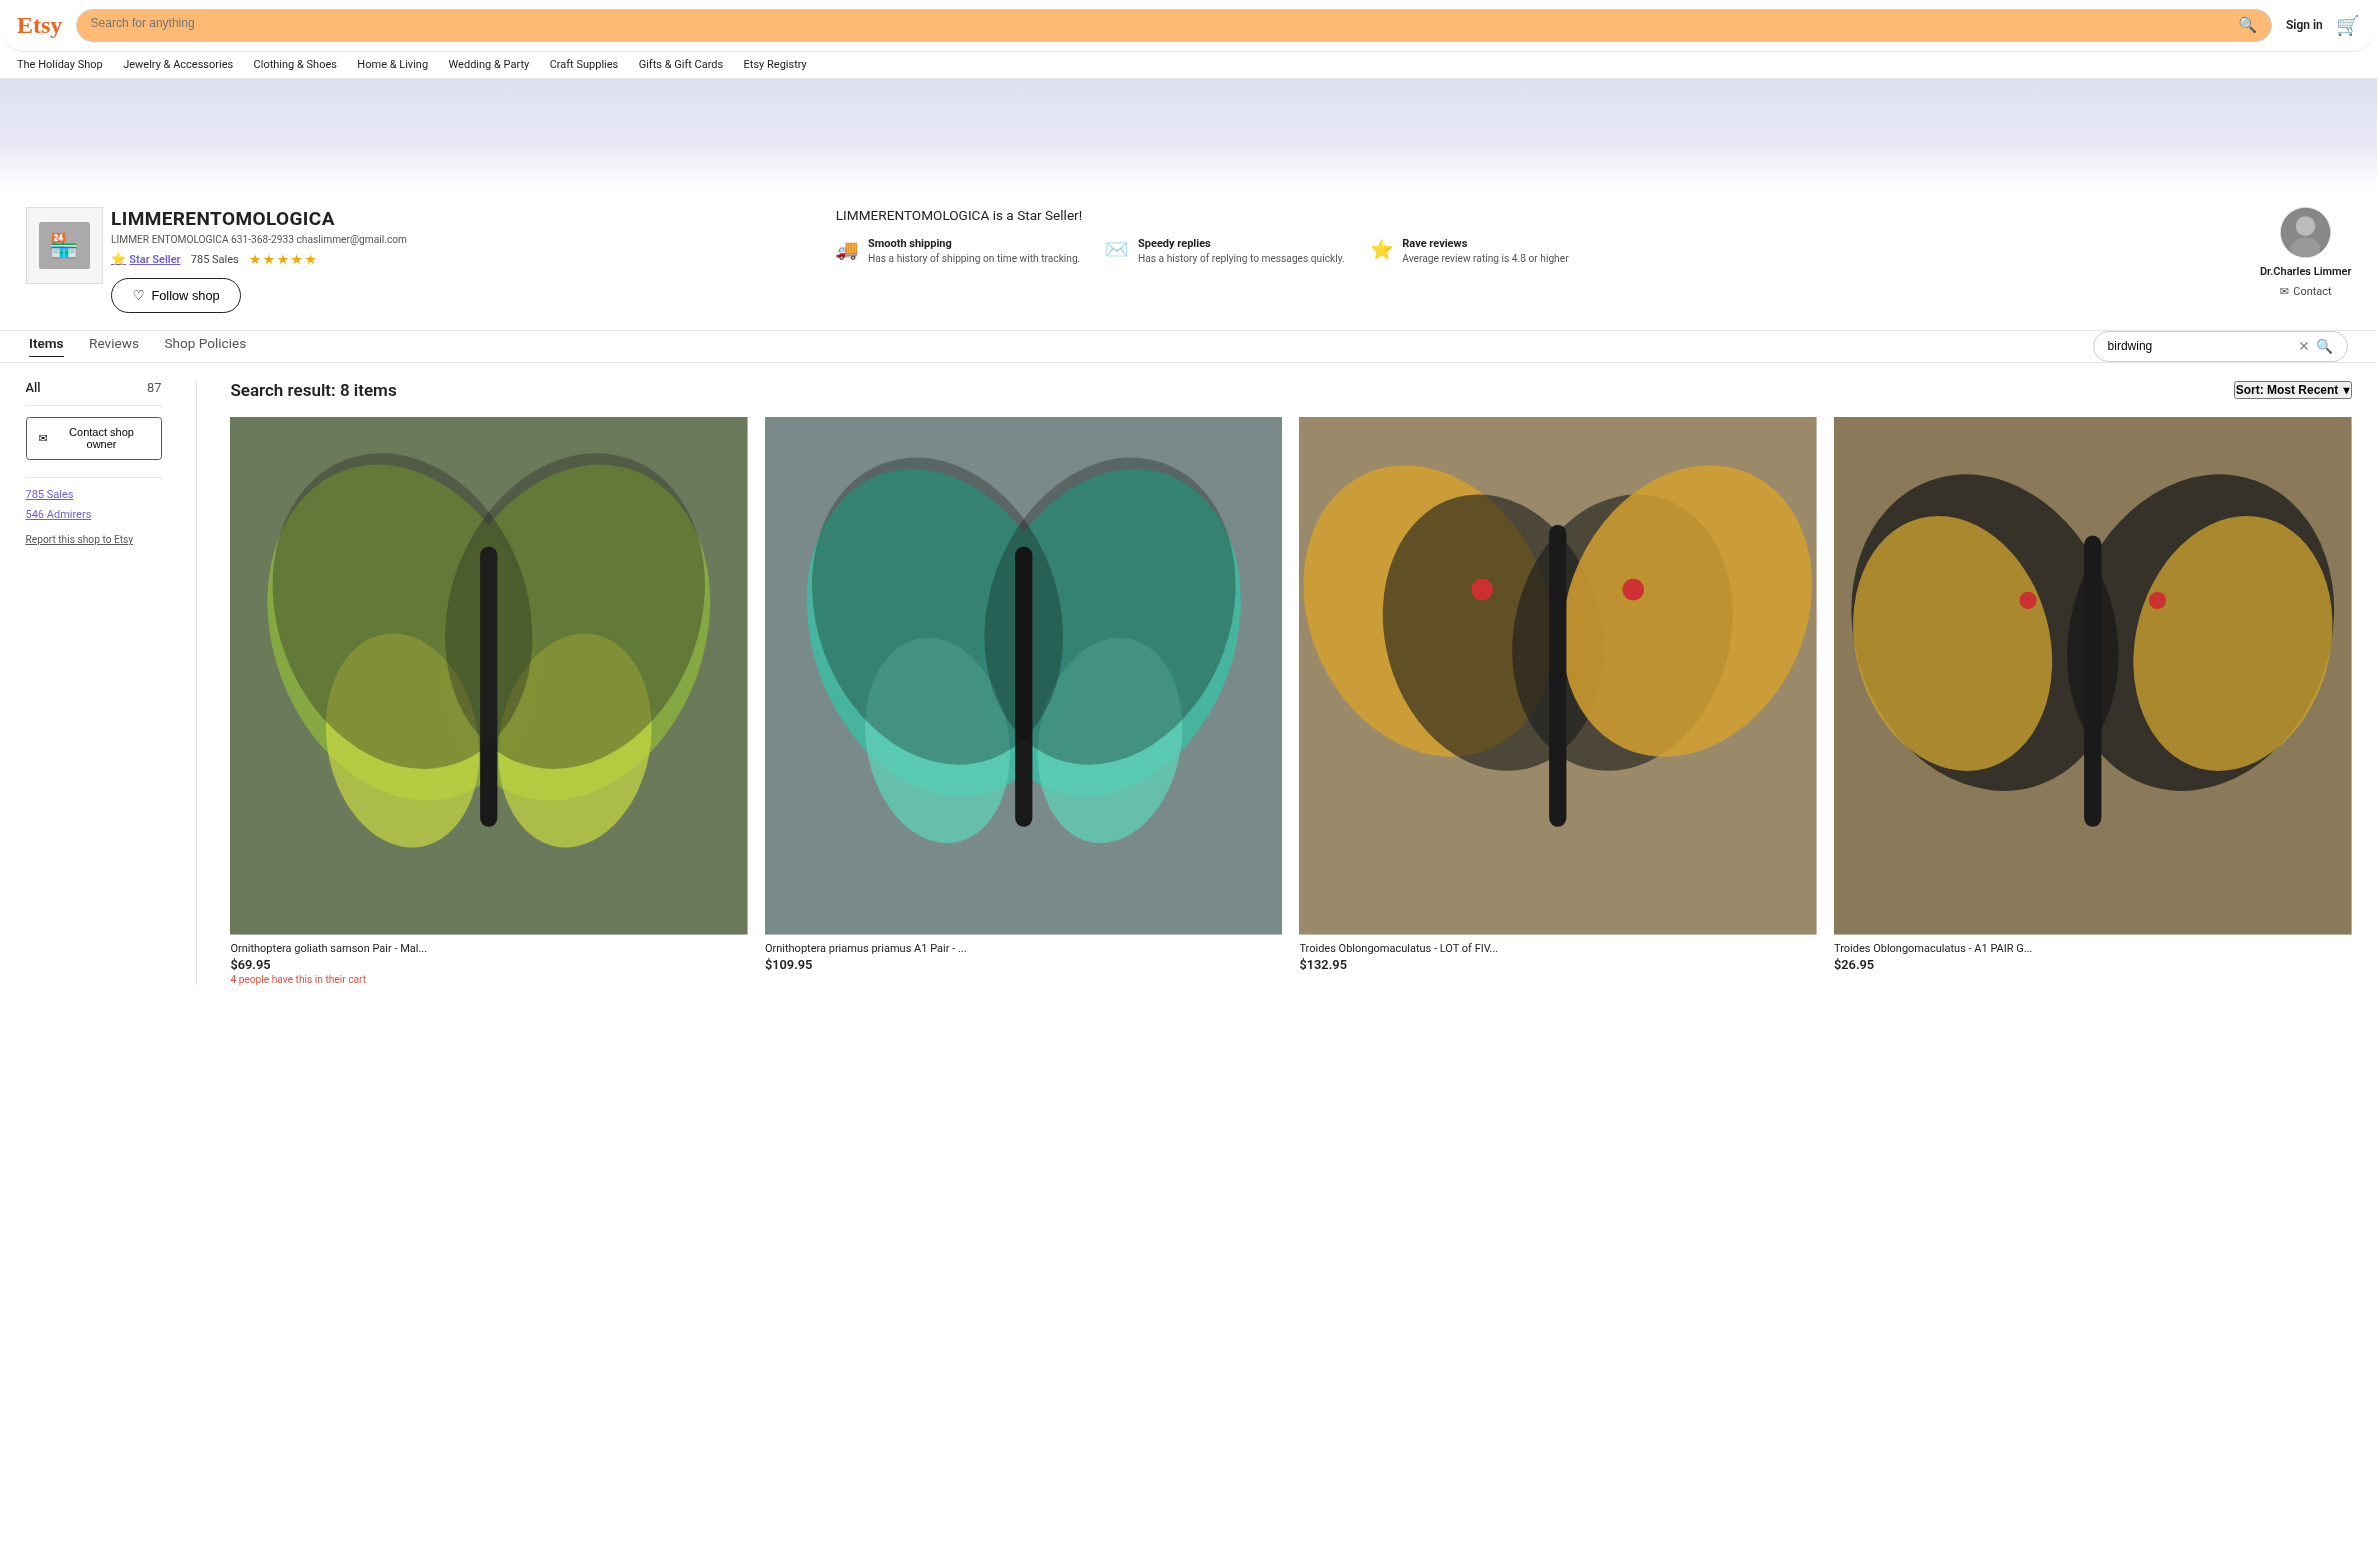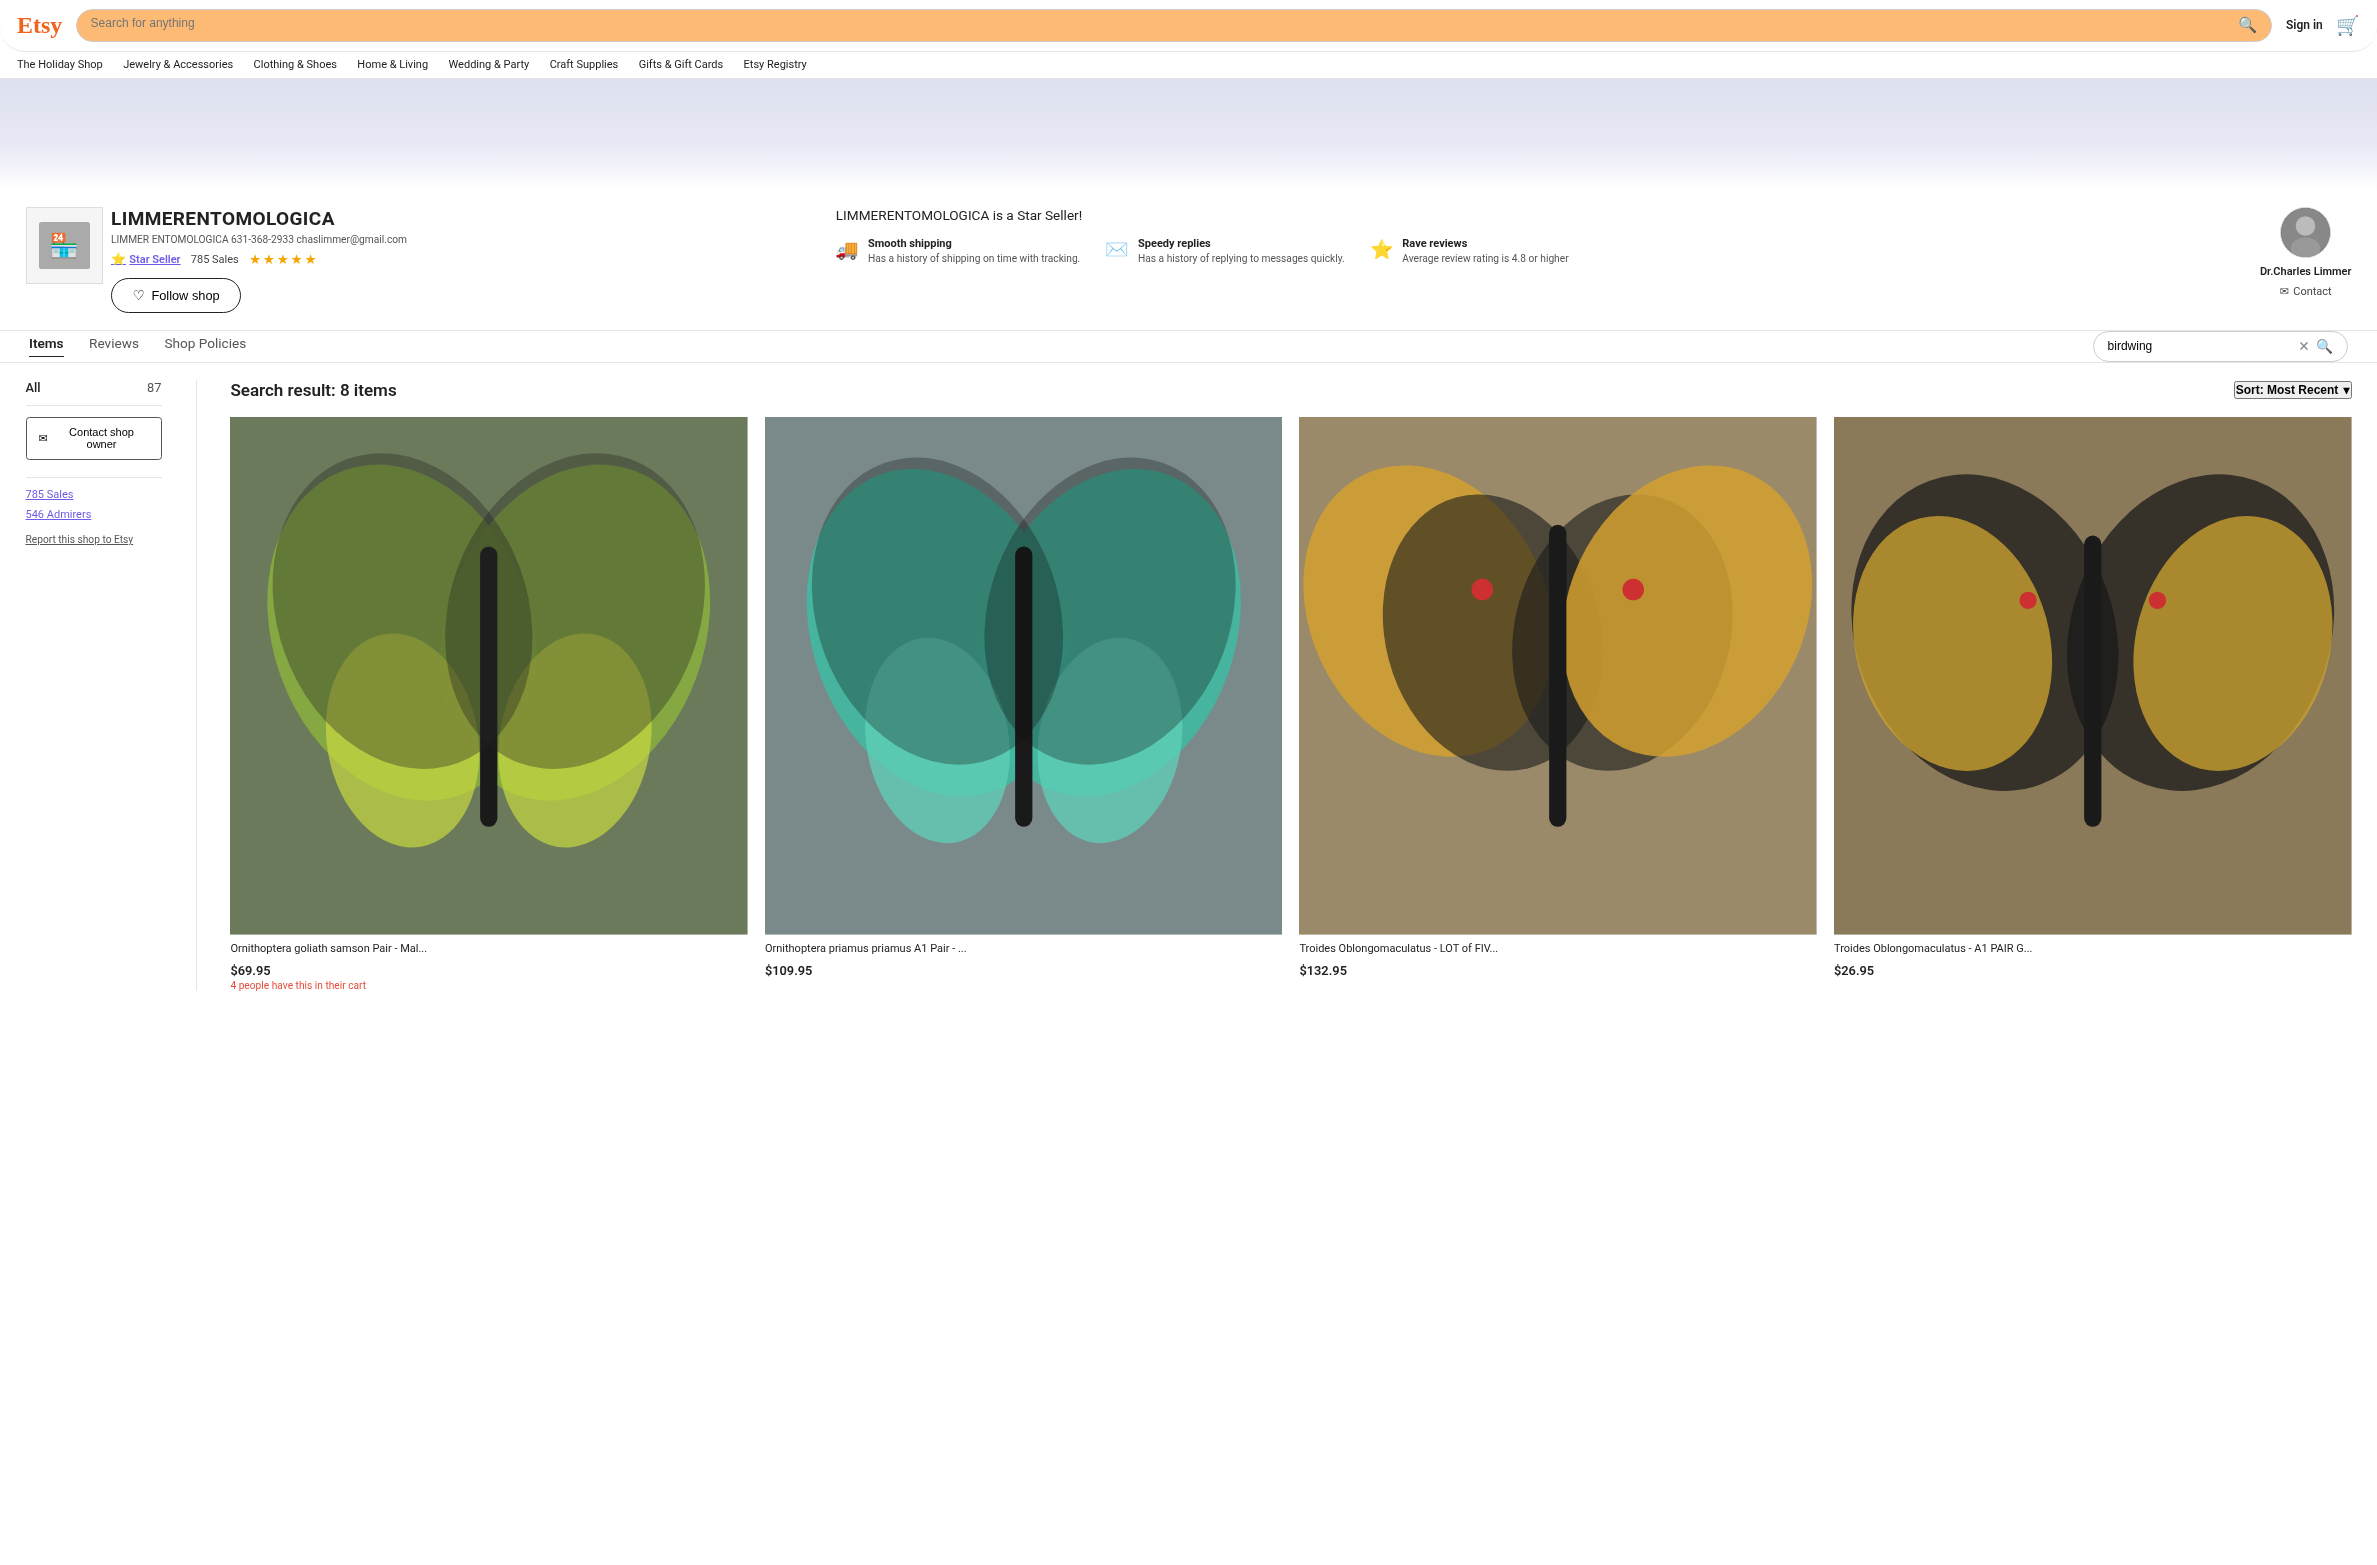--- a/index.html
+++ b/index.html
@@ -77,21 +77,21 @@
     
     .shop-search-bar { display: flex; align-items: center; border: 1.3px solid #ccc; border-radius: 25.5px; padding: 6.8px 13.6px; background: #fff; width: 255px; gap: 6.8px; }
     .shop-search-bar input { border: none; outline: none; font-size: 12px; flex: 1; }
     .clear-btn { background: none; border: none; cursor: pointer; color: #888; font-size: 13.6px; }
     .search-btn { background: none; border: none; cursor: pointer; font-size: 13.6px; color: #555; }
 
     
     .product-grid { display: grid; grid-template-columns: repeat(4, 1fr); gap: 17px; }
     .product-card { cursor: pointer; }
     .product-img { width: 100%; aspect-ratio: 1; background: #eee; object-fit: cover; margin-bottom: 6.8px; overflow: hidden; }
-    .product-title { font-size: 11px; color: #222; margin-bottom: 6px; line-height: 1.4; }
+    .product-title { font-size: 11px; color: #222; margin-bottom: 0; line-height: 1.4; }
     .product-price { font-size: 12.8px; font-weight: 600; margin-bottom: 2.6px; }
     .product-cart-note { font-size: 10.2px; color: #e74c3c; }
 
     
     .top-section { display: flex; padding: 17px 25.5px; gap: 8.5px; align-items: flex-start; border-bottom: 0.9px solid #e5e5e5; }
     .tabs-and-search { display: flex; justify-content: space-between; align-items: center; padding: 0 29px; border-bottom: 1.7px solid #e5e5e5; margin-bottom: 0; }
     .tabs-row { display: flex; gap: 25.5px; }
   </style>
 </head>
 <body>

